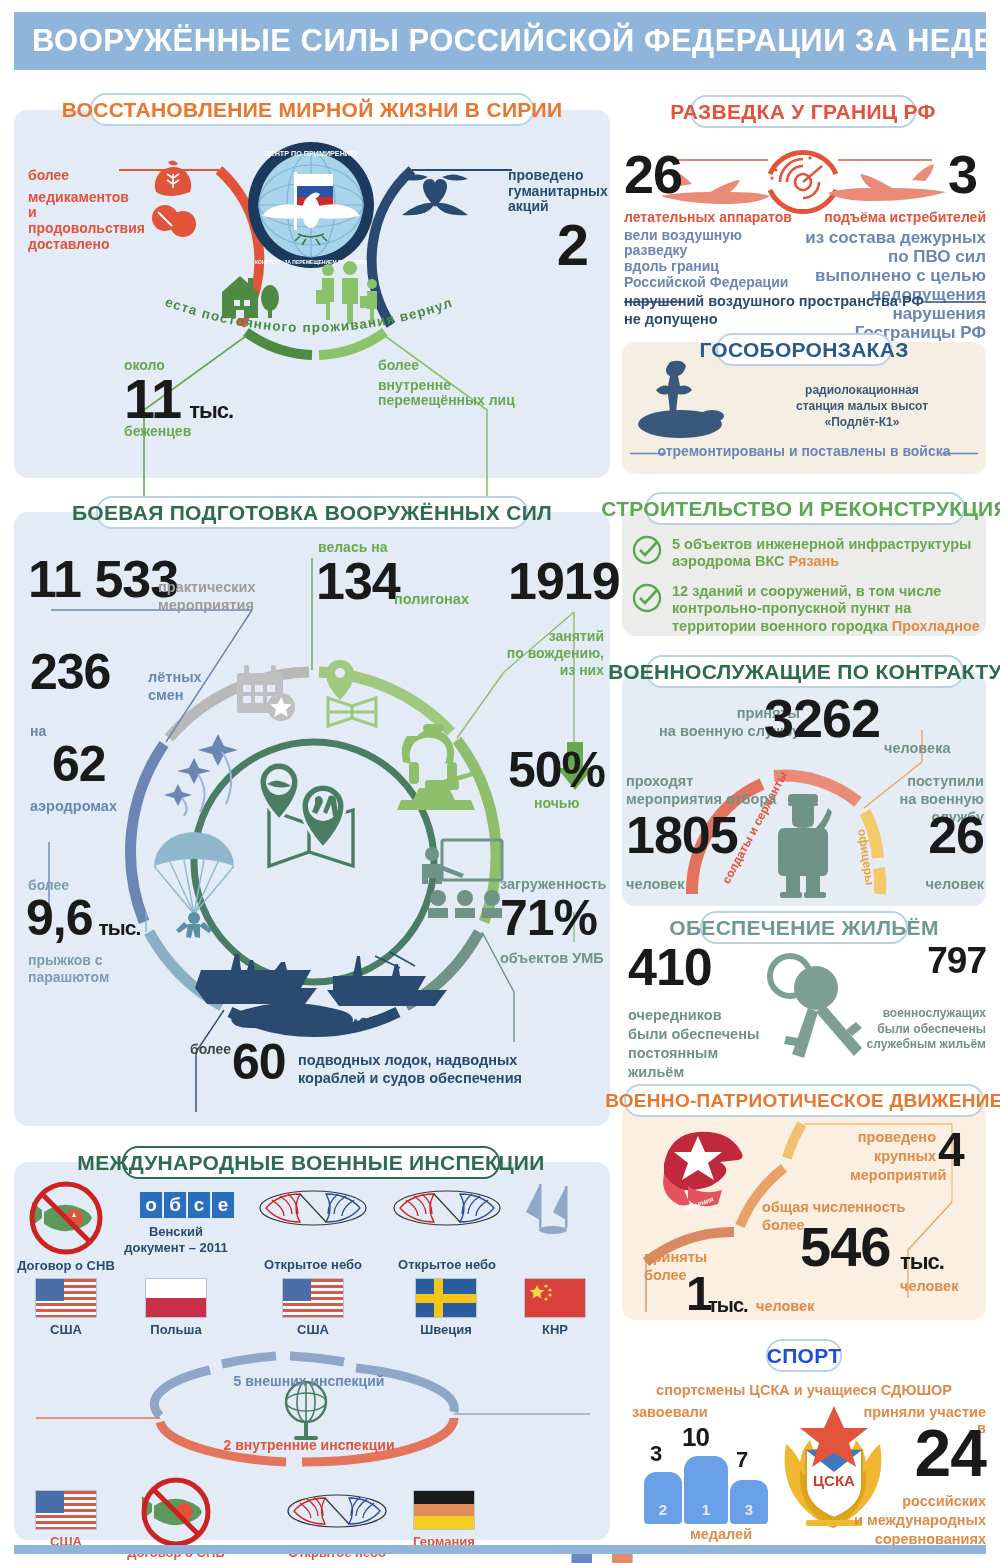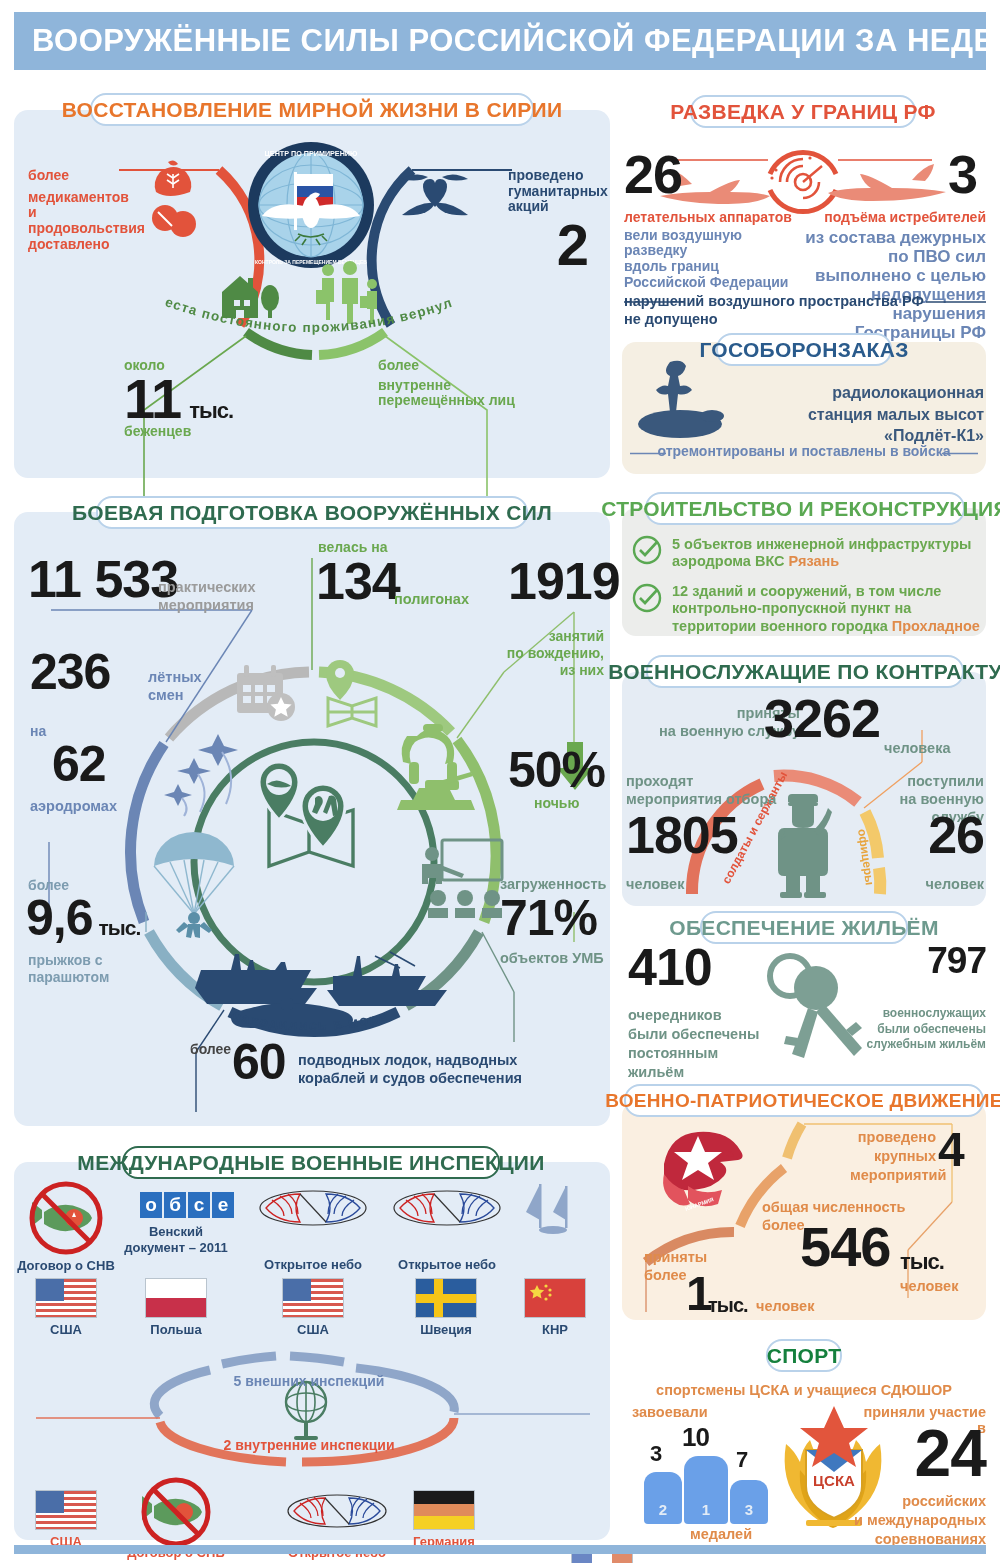--- a/index.html
+++ b/index.html
@@ -36,21 +36,21 @@
     justify-content:center; padding:0 16px; white-space:nowrap; z-index:6;
     font-family:"Liberation Sans Narrow","Liberation Sans",sans-serif;
     font-weight:bold; font-size:21px; letter-spacing:.3px;
   }
   .chip.green{ color:#2f6b4f; }
   .chip.orange{ color:#e8762c; }
   .chip.red{ color:#e2533b; }
   .chip.blue{ color:#2a5b8c; }
   .chip.lgreen{ color:#5aa852; }
   .chip.dkgreen{ color:#2f6b4f; border-color:#2f6b4f; }
-  .chip.yellow{ color:#15803d; }
+  .chip.yellow{ color:#1d4ed8; }
   .chip.teal{ color:#6e9a8e; }
 
   .num{ font-family:"Liberation Sans Narrow","Liberation Sans",sans-serif;
         font-weight:bold; color:#1a1a1a; line-height:.9; letter-spacing:-1px;}
   .lbl{ font-family:"Liberation Sans Narrow","Liberation Sans",sans-serif;
         font-weight:bold; line-height:1.12; }
   .t-red{color:#e2533b;} .t-green{color:#6aa84f;} .t-navy{color:#2a4a72;} .t-grey{color:#9b9b9b;} .t-orange{color:#e08b4a;} .t-dk{color:#1a1a1a;}
   .t-slate{color:#6b86b5;} .t-sage{color:#6f9386;}
 
   svg{ overflow:visible; }
@@ -275,21 +275,21 @@
   <span>ГОСОБОРОНЗАКАЗ</span>
 </div>
 <svg class="abs" style="left:640px;top:360px;" width="90" height="90">
   <g fill="#3a587c">
     <path d="M30 2 q12 -4 16 4 q-2 8 -8 10 l2 10 q8 -2 12 4 q-6 6 -14 4 l-2 18 h-6 l-2 -18 q-8 2 -12 -4 q6 -6 12 -4 l2 -10 q-8 -4 0 -14z"></path>
     <ellipse cx="40" cy="64" rx="42" ry="14"></ellipse>
     <path d="M2 58 h76 v10 h-76z"></path>
     <ellipse cx="72" cy="56" rx="12" ry="6"></ellipse>
   </g>
 </svg>
-<div class="abs lbl" style="left:740px;top:382px;width:244px;text-align:right;font-size:16px;color:#3a587c;white-space:pre-line;line-height:1.35;">радиолокационная
+<div class="abs lbl" style="left:740px;top:382px;width:244px;text-align:center;font-size:12px;color:#3a587c;white-space:pre-line;line-height:1.35;">радиолокационная
 станция малых высот
 «Подлёт-К1»</div>
 <svg class="abs" style="left:630px;top:452px;" width="348" height="3">
   <line x1="0" y1="1.5" x2="36" y2="1.5" stroke="#6b86b5" stroke-width="1.4"></line>
   <line x1="312" y1="1.5" x2="348" y2="1.5" stroke="#6b86b5" stroke-width="1.4"></line>
 </svg>
 <div class="abs lbl" style="left:630px;top:444px;width:348px;text-align:center;font-size:14px;color:#6b86b5;">отремонтированы и поставлены в войска</div>
 
 <div class="panel bg-grey" style="left:622px;top:508px;width:364px;height:128px;"></div>
 <div class="chip lgreen" style="left:645px;top:492px;width:320px;">

